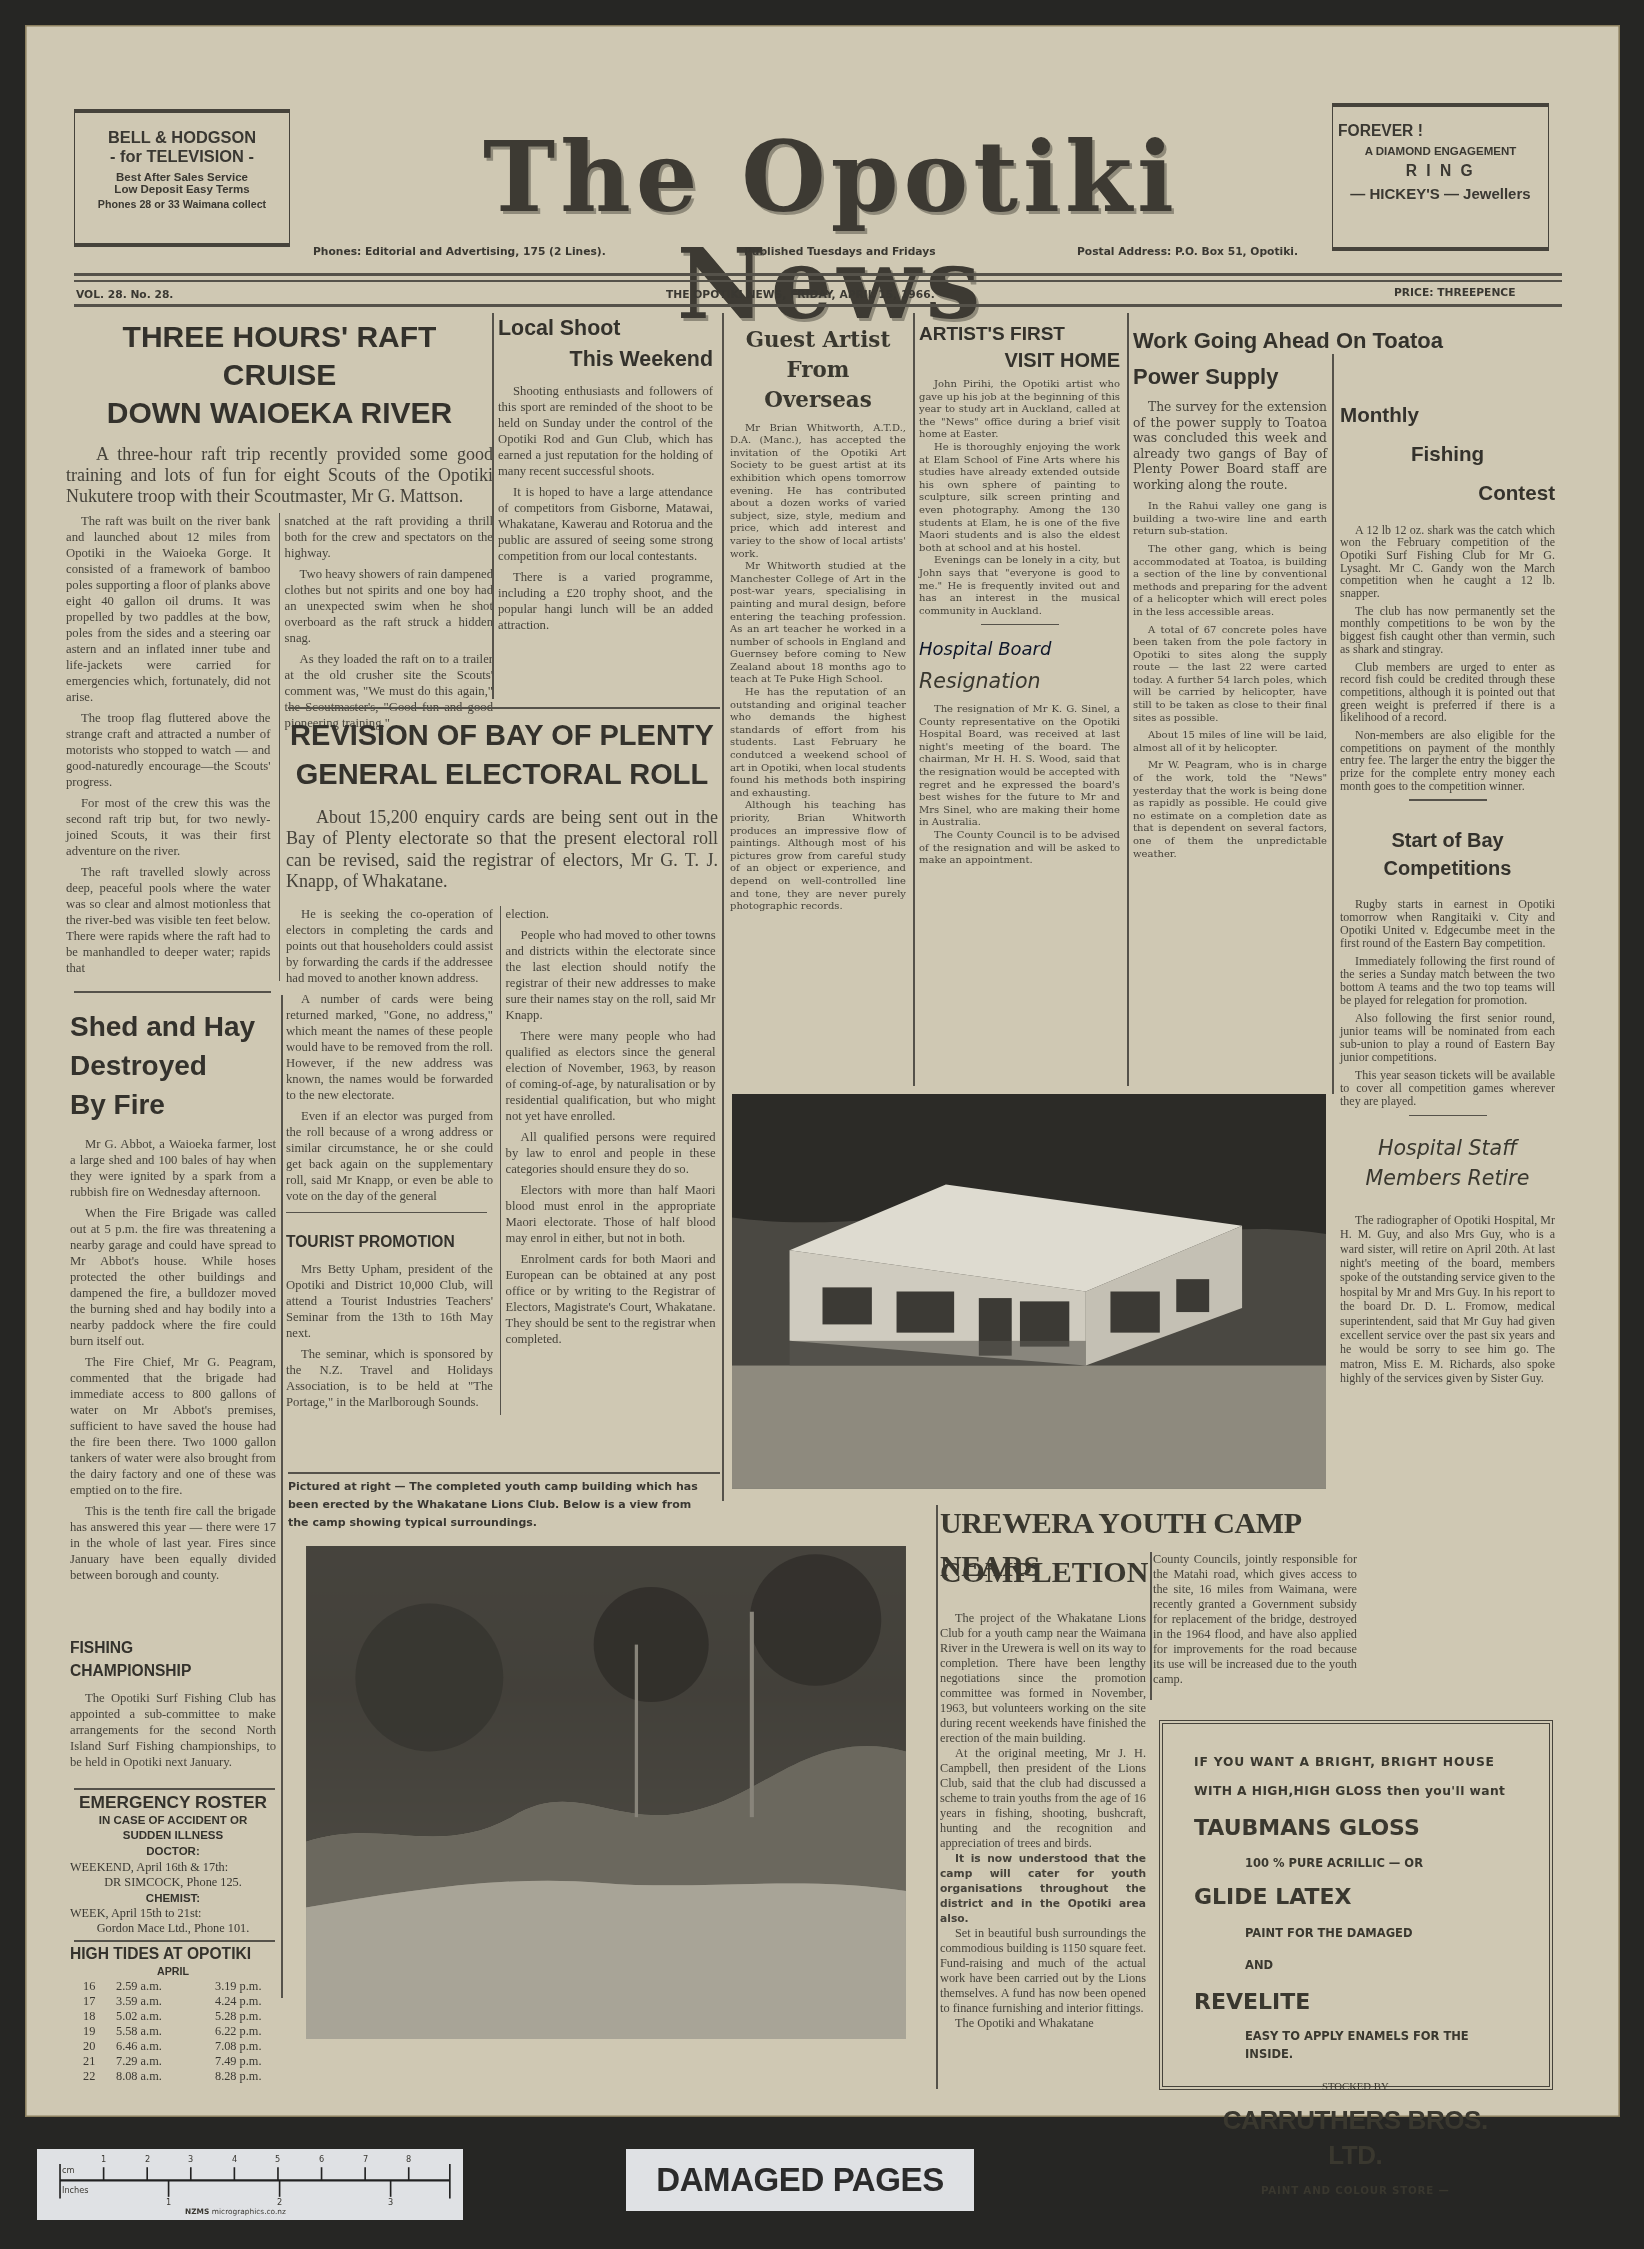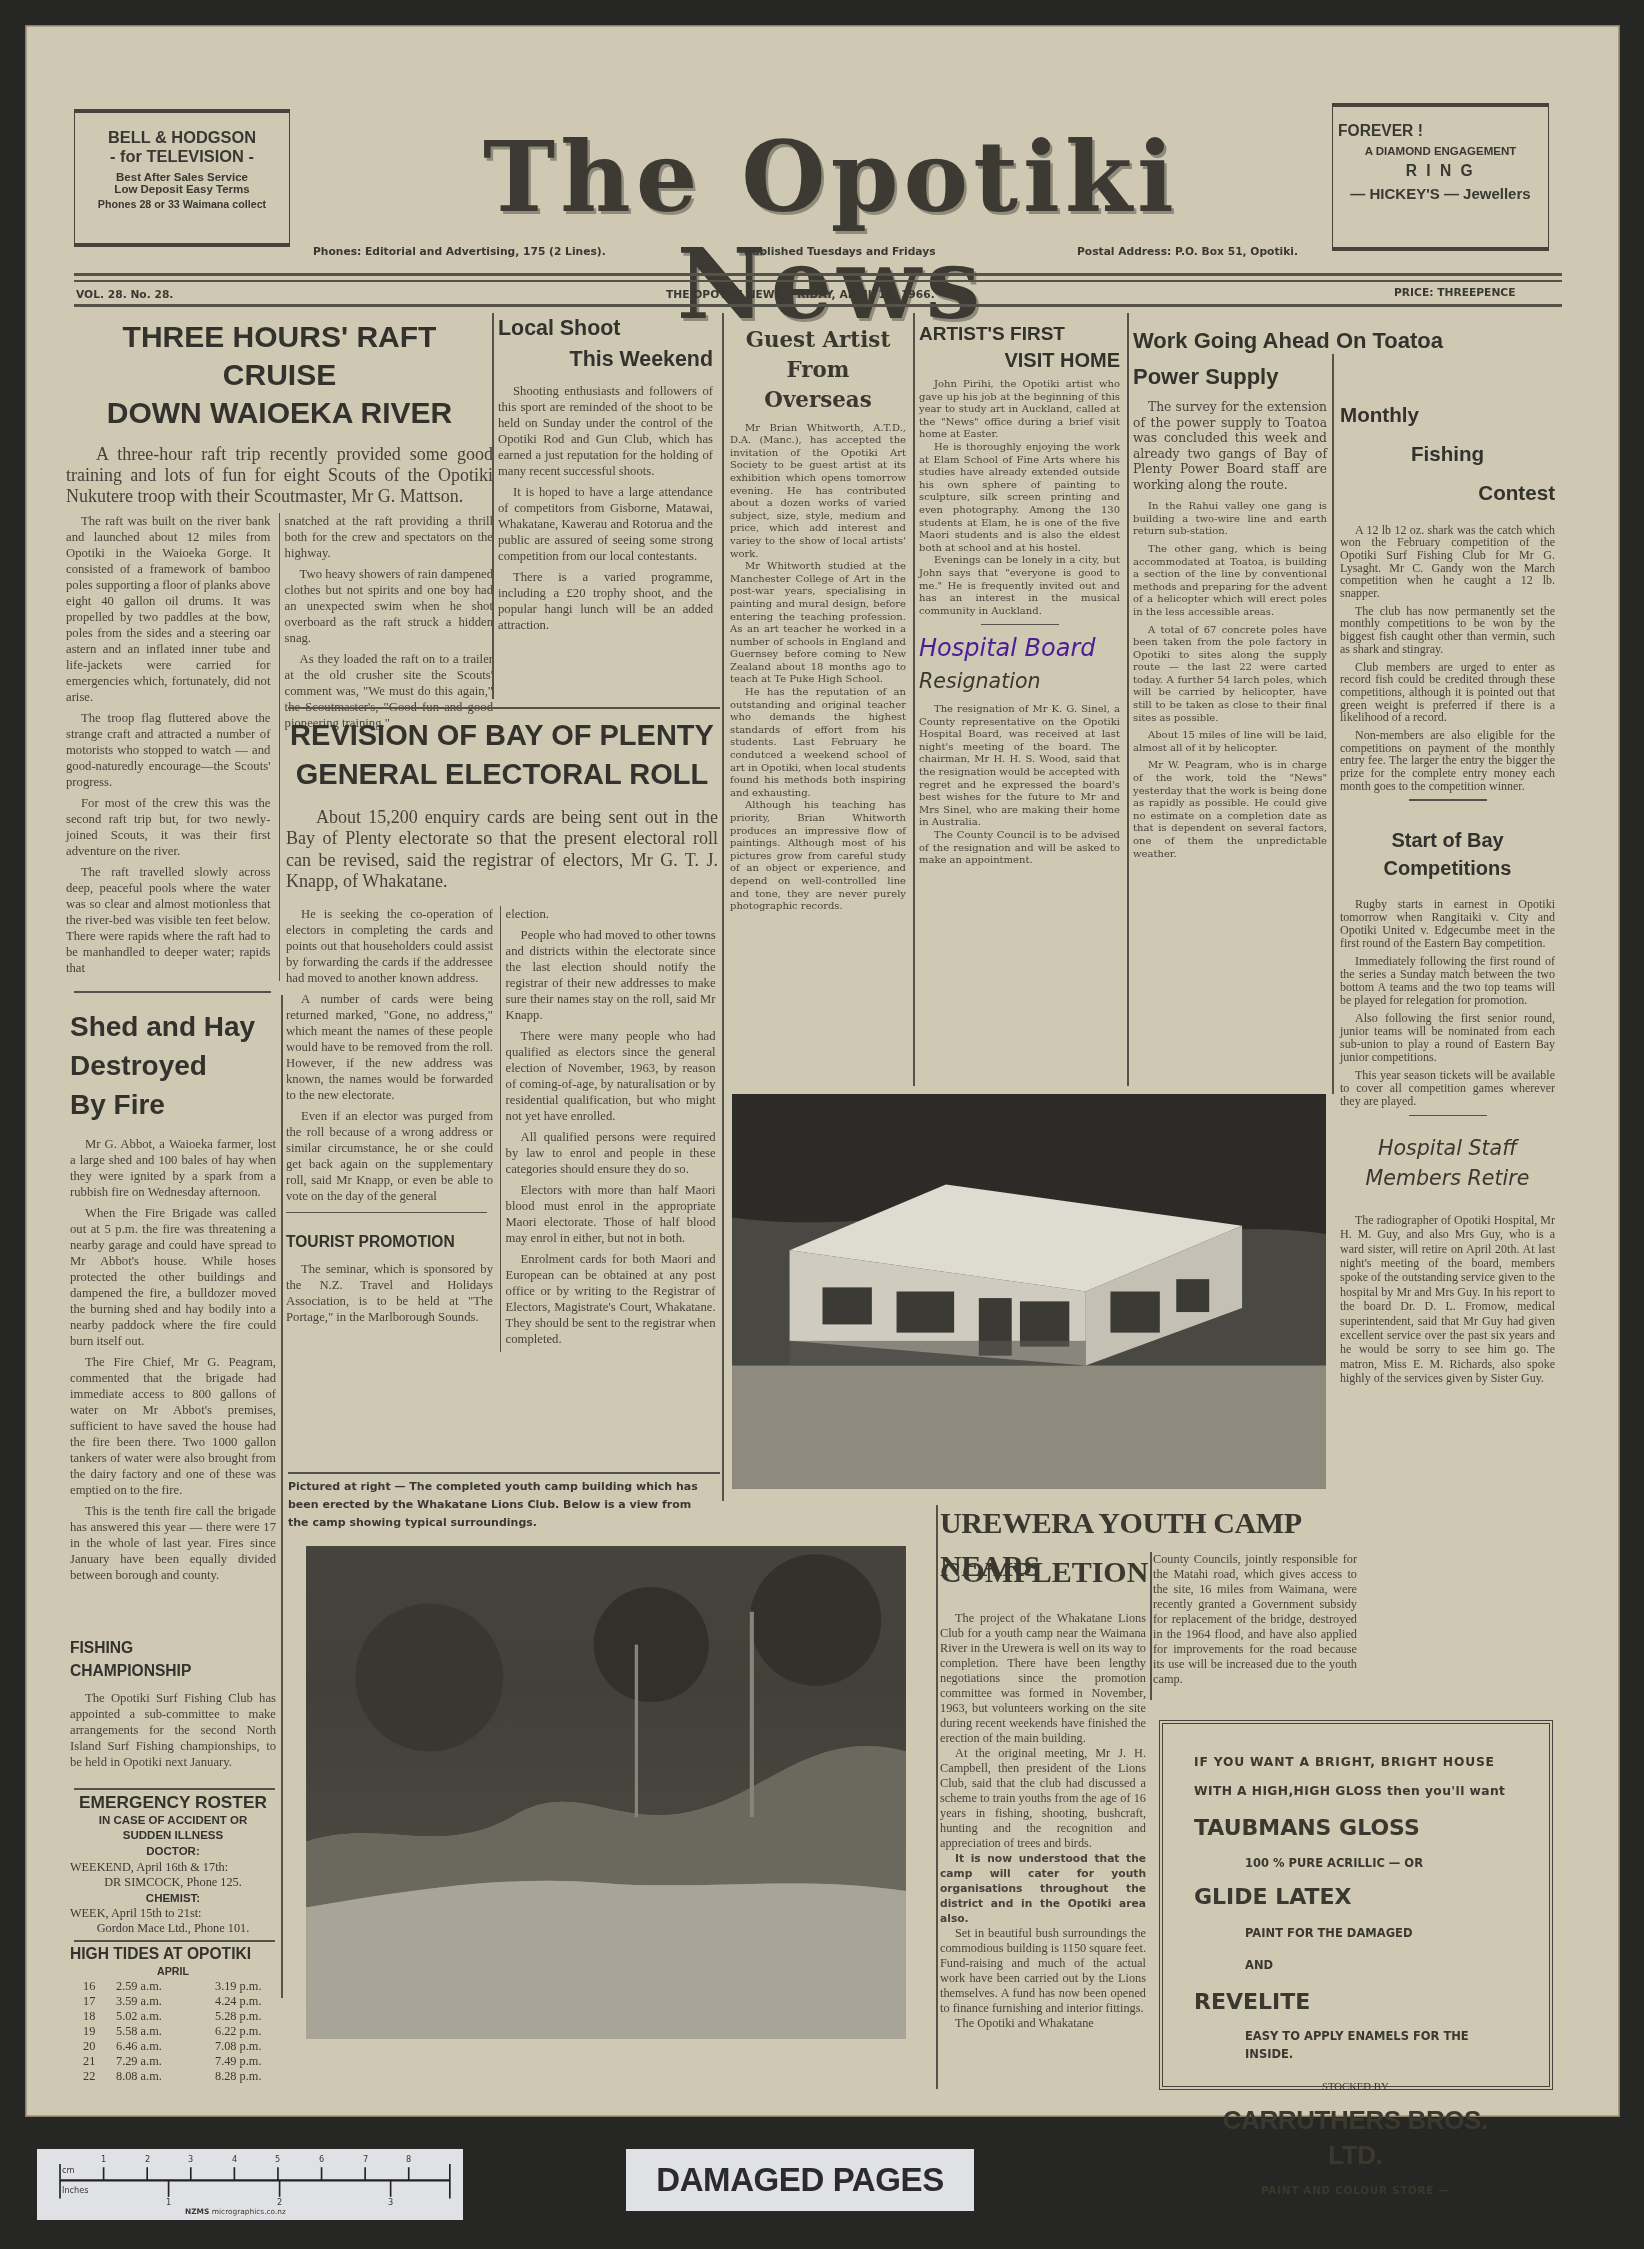--- a/index.html
+++ b/index.html
@@ -173,20 +173,21 @@
     <h1 class="hl" style="font-size:29px;line-height:39px;text-align:center;">REVISION OF BAY OF PLENTY</h1>
     <h1 class="hl" style="font-size:29px;line-height:39px;text-align:center;">GENERAL ELECTORAL ROLL</h1>
     <div class="body-text lead" style="margin-top:13px;text-indent:30px;">About 15,200 enquiry cards are being sent out in the Bay of Plenty electorate so that the present electoral roll can be revised, said the registrar of electors, Mr G. T. J. Knapp, of Whakatane.</div>
     <div style="display:flex;gap:6.6px;margin-top:13px;">
       <div class="body-text" style="width:207px;">
         <p>He is seeking the co-operation of electors in completing the cards and points out that householders could assist by forwarding the cards if the addressee had moved to another known address.</p>
         <p>A number of cards were being returned marked, "Gone, no address," which meant the names of these people would have to be removed from the roll. However, if the new address was known, the names would be forwarded to the new electorate.</p>
         <p>Even if an elector was purged from the roll because of a wrong address or similar circumstance, he or she could get back again on the supplementary roll, said Mr Knapp, or even be able to vote on the day of the general</p>
         <div class="hr" style="position:relative;width:201px;margin:8.2px 0 18px;"></div>
         <div class="hl" style="font-size:15.6px;line-height:21.4px;margin-bottom:8.2px;">TOURIST PROMOTION</div>
+        <p>Mrs Betty Upham, president of the Opotiki and District 10,000 Club, will attend a Tourist Industries Teachers' Seminar from the 13th to 16th May next.</p>
         <p>The seminar, which is sponsored by the N.Z. Travel and Holidays Association, is to be held at "The Portage," in the Marlborough Sounds.</p>
       </div>
       <div class="body-text" style="width:210px;border-left:1.6px solid #55524a;padding-left:5px;">
         <p style="text-indent:0;">election.</p>
         <p>People who had moved to other towns and districts within the electorate since the last election should notify the registrar of their new addresses to make sure their names stay on the roll, said Mr Knapp.</p>
         <p>There were many people who had qualified as electors since the general election of November, 1963, by reason of coming-of-age, by naturalisation or by residential qualification, but who might not yet have enrolled.</p>
         <p>All qualified persons were required by law to enrol and people in these categories should ensure they do so.</p>
         <p>Electors with more than half Maori blood must enrol in the appropriate Maori electorate. Those of half blood may enrol in either, but not in both.</p>
         <p>Enrolment cards for both Maori and European can be obtained at any post office or by writing to the Registrar of Electors, Magistrate's Court, Whakatane. They should be sent to the registrar when completed.</p>
       </div>
@@ -222,21 +223,21 @@
 
   <div class="abs" style="left:894px;top:296px;width:201px;">
     <div class="hl" style="font-size:19px;line-height:26px;">ARTIST'S FIRST</div>
     <div class="hl" style="font-size:20px;line-height:26px;text-align:right;">VISIT HOME</div>
     <div class="body-text" style="margin-top:5px;font-family:'DejaVu Serif',serif;font-size:10px;line-height:12.6px;">
       <p style="margin:0;">John Pirihi, the Opotiki artist who gave up his job at the beginning of this year to study art in Auckland, called at the "News" office during a brief visit home at Easter.</p>
       <p style="margin:0;">He is thoroughly enjoying the work at Elam School of Fine Arts where his studies have already extended outside his own sphere of painting to sculpture, silk screen printing and even photography. Among the 130 students at Elam, he is one of the five Maori students and is also the eldest both at school and at his hostel.</p>
       <p style="margin:0;">Evenings can be lonely in a city, but John says that "everyone is good to me." He is frequently invited out and has an interest in the musical community in Auckland.</p>
     </div>
     <div class="hr" style="position:relative;width:78px;margin:6.6px auto 6.6px;"></div>
-    <div class="ital" style="font-size:24px;line-height:33px;color:#4c1d95;">Hospital Board</div>
+    <div class="ital" style="font-size:18px;line-height:33px;color:#0f172a;">Hospital Board</div>
     <div class="ital" style="font-size:20.6px;line-height:33px;color:#3a382f;">Resignation</div>
     <div class="body-text" style="margin-top:5px;font-family:'DejaVu Serif',serif;font-size:10px;line-height:12.6px;">
       <p style="margin:0;">The resignation of Mr K. G. Sinel, a County representative on the Opotiki Hospital Board, was received at last night's meeting of the board. The chairman, Mr H. H. S. Wood, said that the resignation would be accepted with regret and he expressed the board's best wishes for the future to Mr and Mrs Sinel, who are making their home in Australia.</p>
       <p style="margin:0;">The County Council is to be advised of the resignation and will be asked to make an appointment.</p>
     </div>
   </div>
 
   <div class="abs" style="left:1108px;top:298px;width:427px;">
     <div class="hl" style="font-size:22px;line-height:36px;">Work Going Ahead On Toatoa</div>
   </div>

